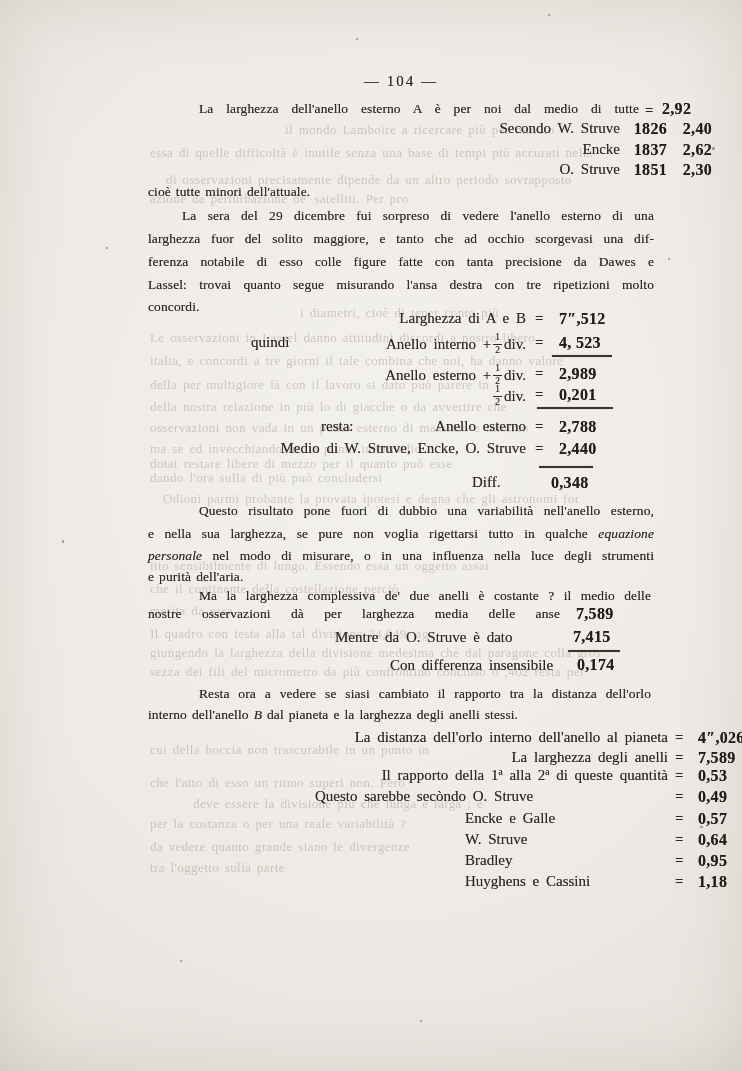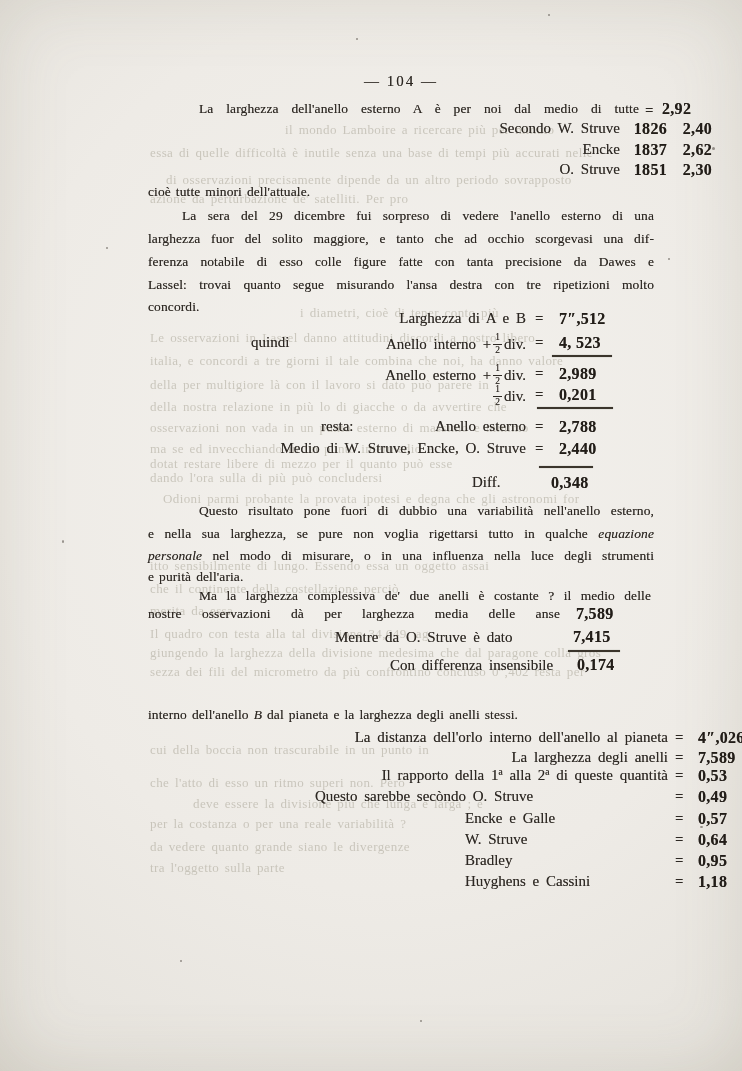--- a/index.html
+++ b/index.html
@@ -165,20 +165,21 @@
 
   <div class="abs txt just" style="top:588px;left:199px;width:452px"><span>Ma la larghezza complessiva de' due anelli è costante ? il medio delle</span></div>
   <div class="abs txt just" style="top:606px;left:148px;width:412px"><span>nostre osservazioni dà per larghezza media delle anse</span></div>
   <span class="abs val" style="top:604px;left:576px">7,589</span>
   <div class="abs m" style="top:628px;left:335px">Mentre da O. Struve è dato</div>
   <span class="abs val" style="top:627px;left:573px">7,415</span>
   <div class="rule" style="top:650px;left:568px;width:52px"></div>
   <div class="abs m" style="top:656px;left:390px">Con differenza insensibile</div>
   <span class="abs val" style="top:655px;left:577px">0,174</span>
 
+  <div class="abs txt just" style="top:686px;left:199px;width:452px"><span>Resta ora a vedere se siasi cambiato il rapporto tra la distanza dell'orlo</span></div>
   <div class="abs txt" style="top:707px;left:148px"><span>interno dell'anello </span><i>B</i><span> dal pianeta e la larghezza degli anelli stessi.</span></div>
 
   <div class="drow" style="top:728px">
     <span class="abs m dtext-r">La distanza dell'orlo interno dell'anello al pianeta</span>
     <span class="abs eqs deq">=</span>
     <span class="abs val dval">4″,026</span>
   </div>
   <div class="drow" style="top:748px">
     <span class="abs m dtext-r">La larghezza degli anelli</span>
     <span class="abs eqs deq">=</span>

